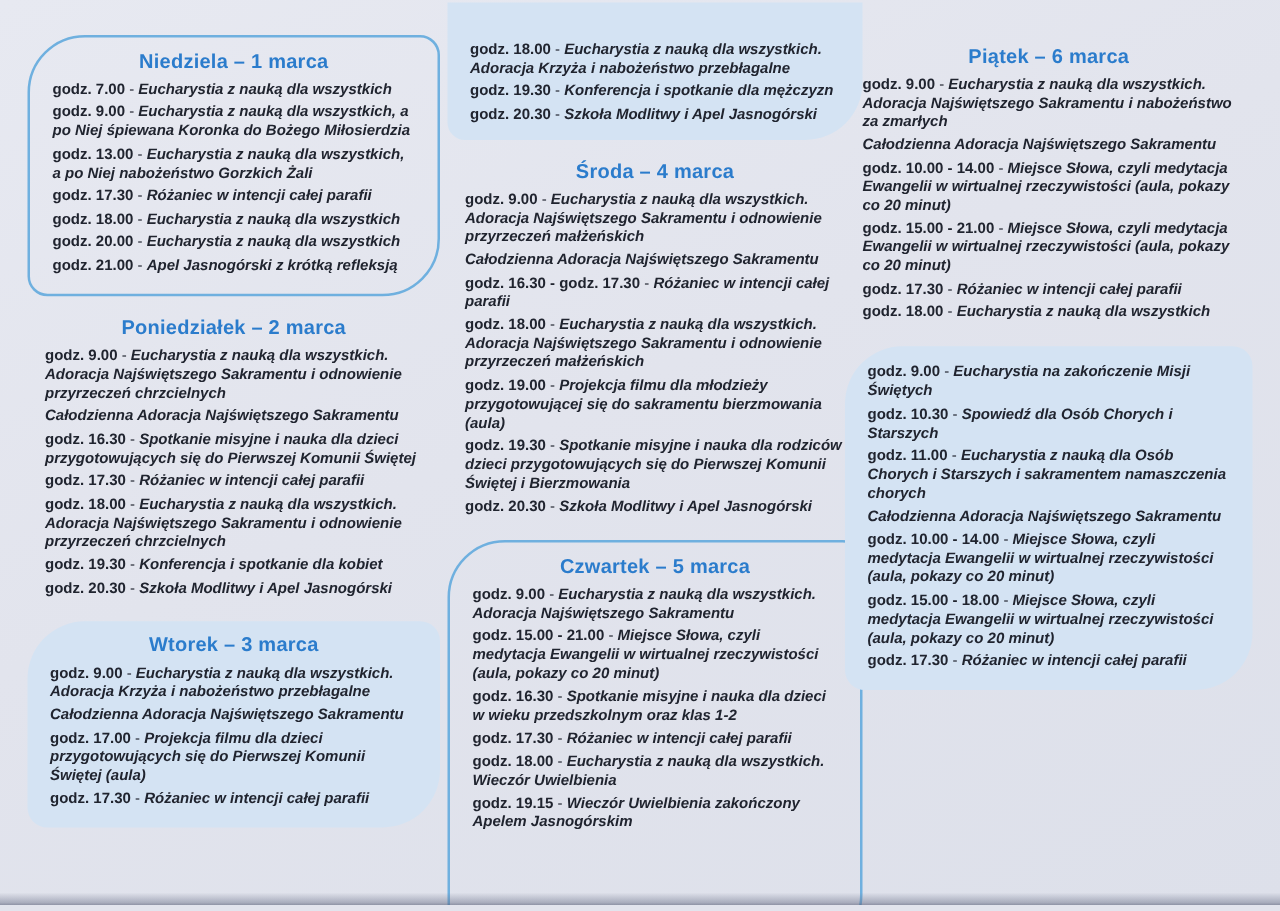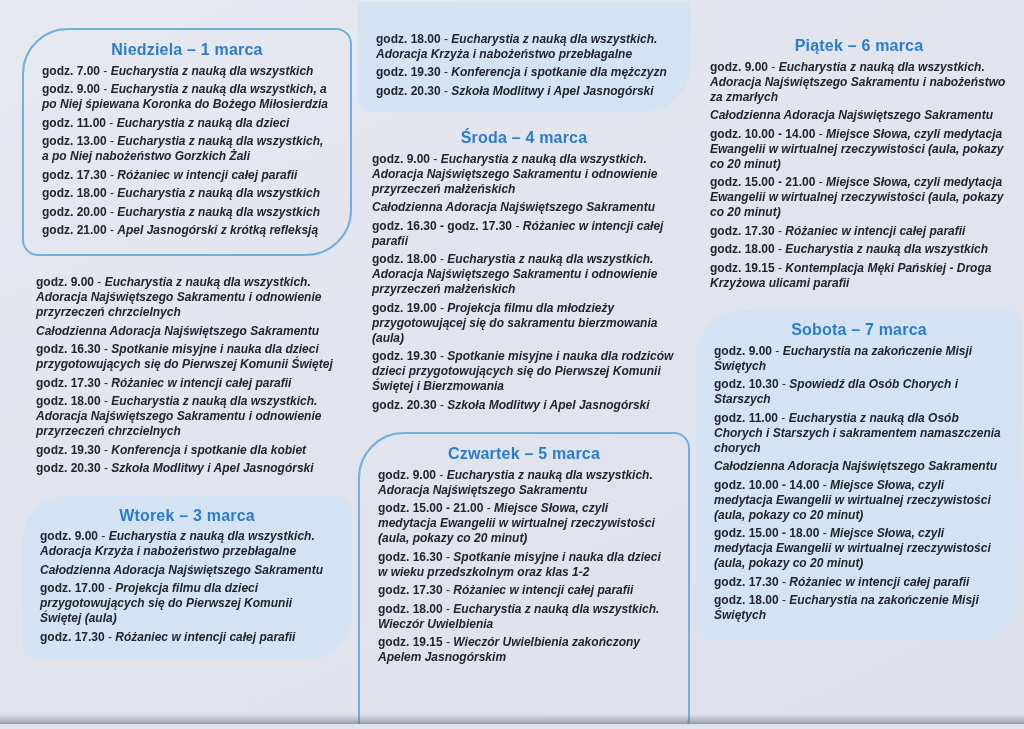--- a/index.html
+++ b/index.html
@@ -24,21 +24,21 @@
   
   .page::after{
     content:"";
     position:absolute;left:0;right:0;bottom:0;height:10px;
     background:linear-gradient(180deg,rgba(110,116,140,0) 0%,rgba(104,110,134,.45) 80%,rgba(88,94,118,.6) 100%);
     pointer-events:none;
   }
   .col{position:absolute;top:0;}
   .col-1{left:22px;width:330px;}
   .col-2{left:358px;width:332px;}
-  .col-3{left:696px;width:326px;}
+  .col-3{left:676px;width:326px;}
 
   .day{
     margin-bottom:8px;
     padding:8px 14px;
     color:var(--ink);
   }
   .day.plain{padding:8px 14px;}
   .day.outline{
     border:2px solid var(--border);
     border-radius:46px 16px 46px 16px;
@@ -85,28 +85,28 @@
 </style>
 </head>
 <body>
 
 <div class="page">
   <div class="col col-1">
       <section class="day outline">
         <h2 class="day-title">Niedziela – 1 marca</h2>
         <p class="item"><span class="time">godz. 7.00</span><span class="sep"> - </span><span class="desc">Eucharystia z nauką dla wszystkich</span></p>
         <p class="item"><span class="time">godz. 9.00</span><span class="sep"> - </span><span class="desc">Eucharystia z nauką dla wszystkich, a po Niej śpiewana Koronka do Bożego Miłosierdzia</span></p>
-        <p class="item"><span class="time">godz. 11.00</span><span class="sep"> - </span><span class="desc">Eucharystia z nauką dla dzieci</span></p>
         <p class="item"><span class="time">godz. 13.00</span><span class="sep"> - </span><span class="desc">Eucharystia z nauką dla wszystkich, a po Niej nabożeństwo Gorzkich Żali</span></p>
         <p class="item"><span class="time">godz. 17.30</span><span class="sep"> - </span><span class="desc">Różaniec w intencji całej parafii</span></p>
         <p class="item"><span class="time">godz. 18.00</span><span class="sep"> - </span><span class="desc">Eucharystia z nauką dla wszystkich</span></p>
         <p class="item"><span class="time">godz. 20.00</span><span class="sep"> - </span><span class="desc">Eucharystia z nauką dla wszystkich</span></p>
         <p class="item"><span class="time">godz. 21.00</span><span class="sep"> - </span><span class="desc">Apel Jasnogórski z krótką refleksją</span></p>
       </section>
       <section class="day plain">
+        <h2 class="day-title">Poniedziałek – 2 marca</h2>
         <p class="item"><span class="time">godz. 9.00</span><span class="sep"> - </span><span class="desc">Eucharystia z nauką dla wszystkich. Adoracja Najświętszego Sakramentu i odnowienie przyrzeczeń chrzcielnych</span></p>
         <p class="item"><span class="desc">Całodzienna Adoracja Najświętszego Sakramentu</span></p>
         <p class="item"><span class="time">godz. 16.30</span><span class="sep"> - </span><span class="desc">Spotkanie misyjne i nauka dla dzieci przygotowujących się do Pierwszej Komunii Świętej</span></p>
         <p class="item"><span class="time">godz. 17.30</span><span class="sep"> - </span><span class="desc">Różaniec w intencji całej parafii</span></p>
         <p class="item"><span class="time">godz. 18.00</span><span class="sep"> - </span><span class="desc">Eucharystia z nauką dla wszystkich. Adoracja Najświętszego Sakramentu i odnowienie przyrzeczeń chrzcielnych</span></p>
         <p class="item"><span class="time">godz. 19.30</span><span class="sep"> - </span><span class="desc">Konferencja i spotkanie dla kobiet</span></p>
         <p class="item"><span class="time">godz. 20.30</span><span class="sep"> - </span><span class="desc">Szkoła Modlitwy i Apel Jasnogórski</span></p>
       </section>
       <section class="day fill">
         <h2 class="day-title">Wtorek – 3 marca</h2>
@@ -144,27 +144,24 @@
     </div>
   <div class="col col-3">
       <section class="day plain">
         <h2 class="day-title">Piątek – 6 marca</h2>
         <p class="item"><span class="time">godz. 9.00</span><span class="sep"> - </span><span class="desc">Eucharystia z nauką dla wszystkich. Adoracja Najświętszego Sakramentu i nabożeństwo za zmarłych</span></p>
         <p class="item"><span class="desc">Całodzienna Adoracja Najświętszego Sakramentu</span></p>
         <p class="item"><span class="time">godz. 10.00 - 14.00</span><span class="sep"> - </span><span class="desc">Miejsce Słowa, czyli medytacja Ewangelii w wirtualnej rzeczywistości (aula, pokazy co 20 minut)</span></p>
         <p class="item"><span class="time">godz. 15.00 - 21.00</span><span class="sep"> - </span><span class="desc">Miejsce Słowa, czyli medytacja Ewangelii w wirtualnej rzeczywistości (aula, pokazy co 20 minut)</span></p>
         <p class="item"><span class="time">godz. 17.30</span><span class="sep"> - </span><span class="desc">Różaniec w intencji całej parafii</span></p>
         <p class="item"><span class="time">godz. 18.00</span><span class="sep"> - </span><span class="desc">Eucharystia z nauką dla wszystkich</span></p>
-        <p class="item"><span class="time">godz. 19.15</span><span class="sep"> - </span><span class="desc">Kontemplacja Męki Pańskiej - Droga Krzyżowa ulicami parafii</span></p>
       </section>
       <section class="day fill">
-        <h2 class="day-title">Sobota – 7 marca</h2>
         <p class="item"><span class="time">godz. 9.00</span><span class="sep"> - </span><span class="desc">Eucharystia na zakończenie Misji Świętych</span></p>
         <p class="item"><span class="time">godz. 10.30</span><span class="sep"> - </span><span class="desc">Spowiedź dla Osób Chorych i Starszych</span></p>
         <p class="item"><span class="time">godz. 11.00</span><span class="sep"> - </span><span class="desc">Eucharystia z nauką dla Osób Chorych i Starszych i sakramentem namaszczenia chorych</span></p>
         <p class="item"><span class="desc">Całodzienna Adoracja Najświętszego Sakramentu</span></p>
         <p class="item"><span class="time">godz. 10.00 - 14.00</span><span class="sep"> - </span><span class="desc">Miejsce Słowa, czyli medytacja Ewangelii w wirtualnej rzeczywistości (aula, pokazy co 20 minut)</span></p>
         <p class="item"><span class="time">godz. 15.00 - 18.00</span><span class="sep"> - </span><span class="desc">Miejsce Słowa, czyli medytacja Ewangelii w wirtualnej rzeczywistości (aula, pokazy co 20 minut)</span></p>
         <p class="item"><span class="time">godz. 17.30</span><span class="sep"> - </span><span class="desc">Różaniec w intencji całej parafii</span></p>
-        <p class="item"><span class="time">godz. 18.00</span><span class="sep"> - </span><span class="desc">Eucharystia na zakończenie Misji Świętych</span></p>
       </section>
     </div>
 </div>
 
 </body></html>

